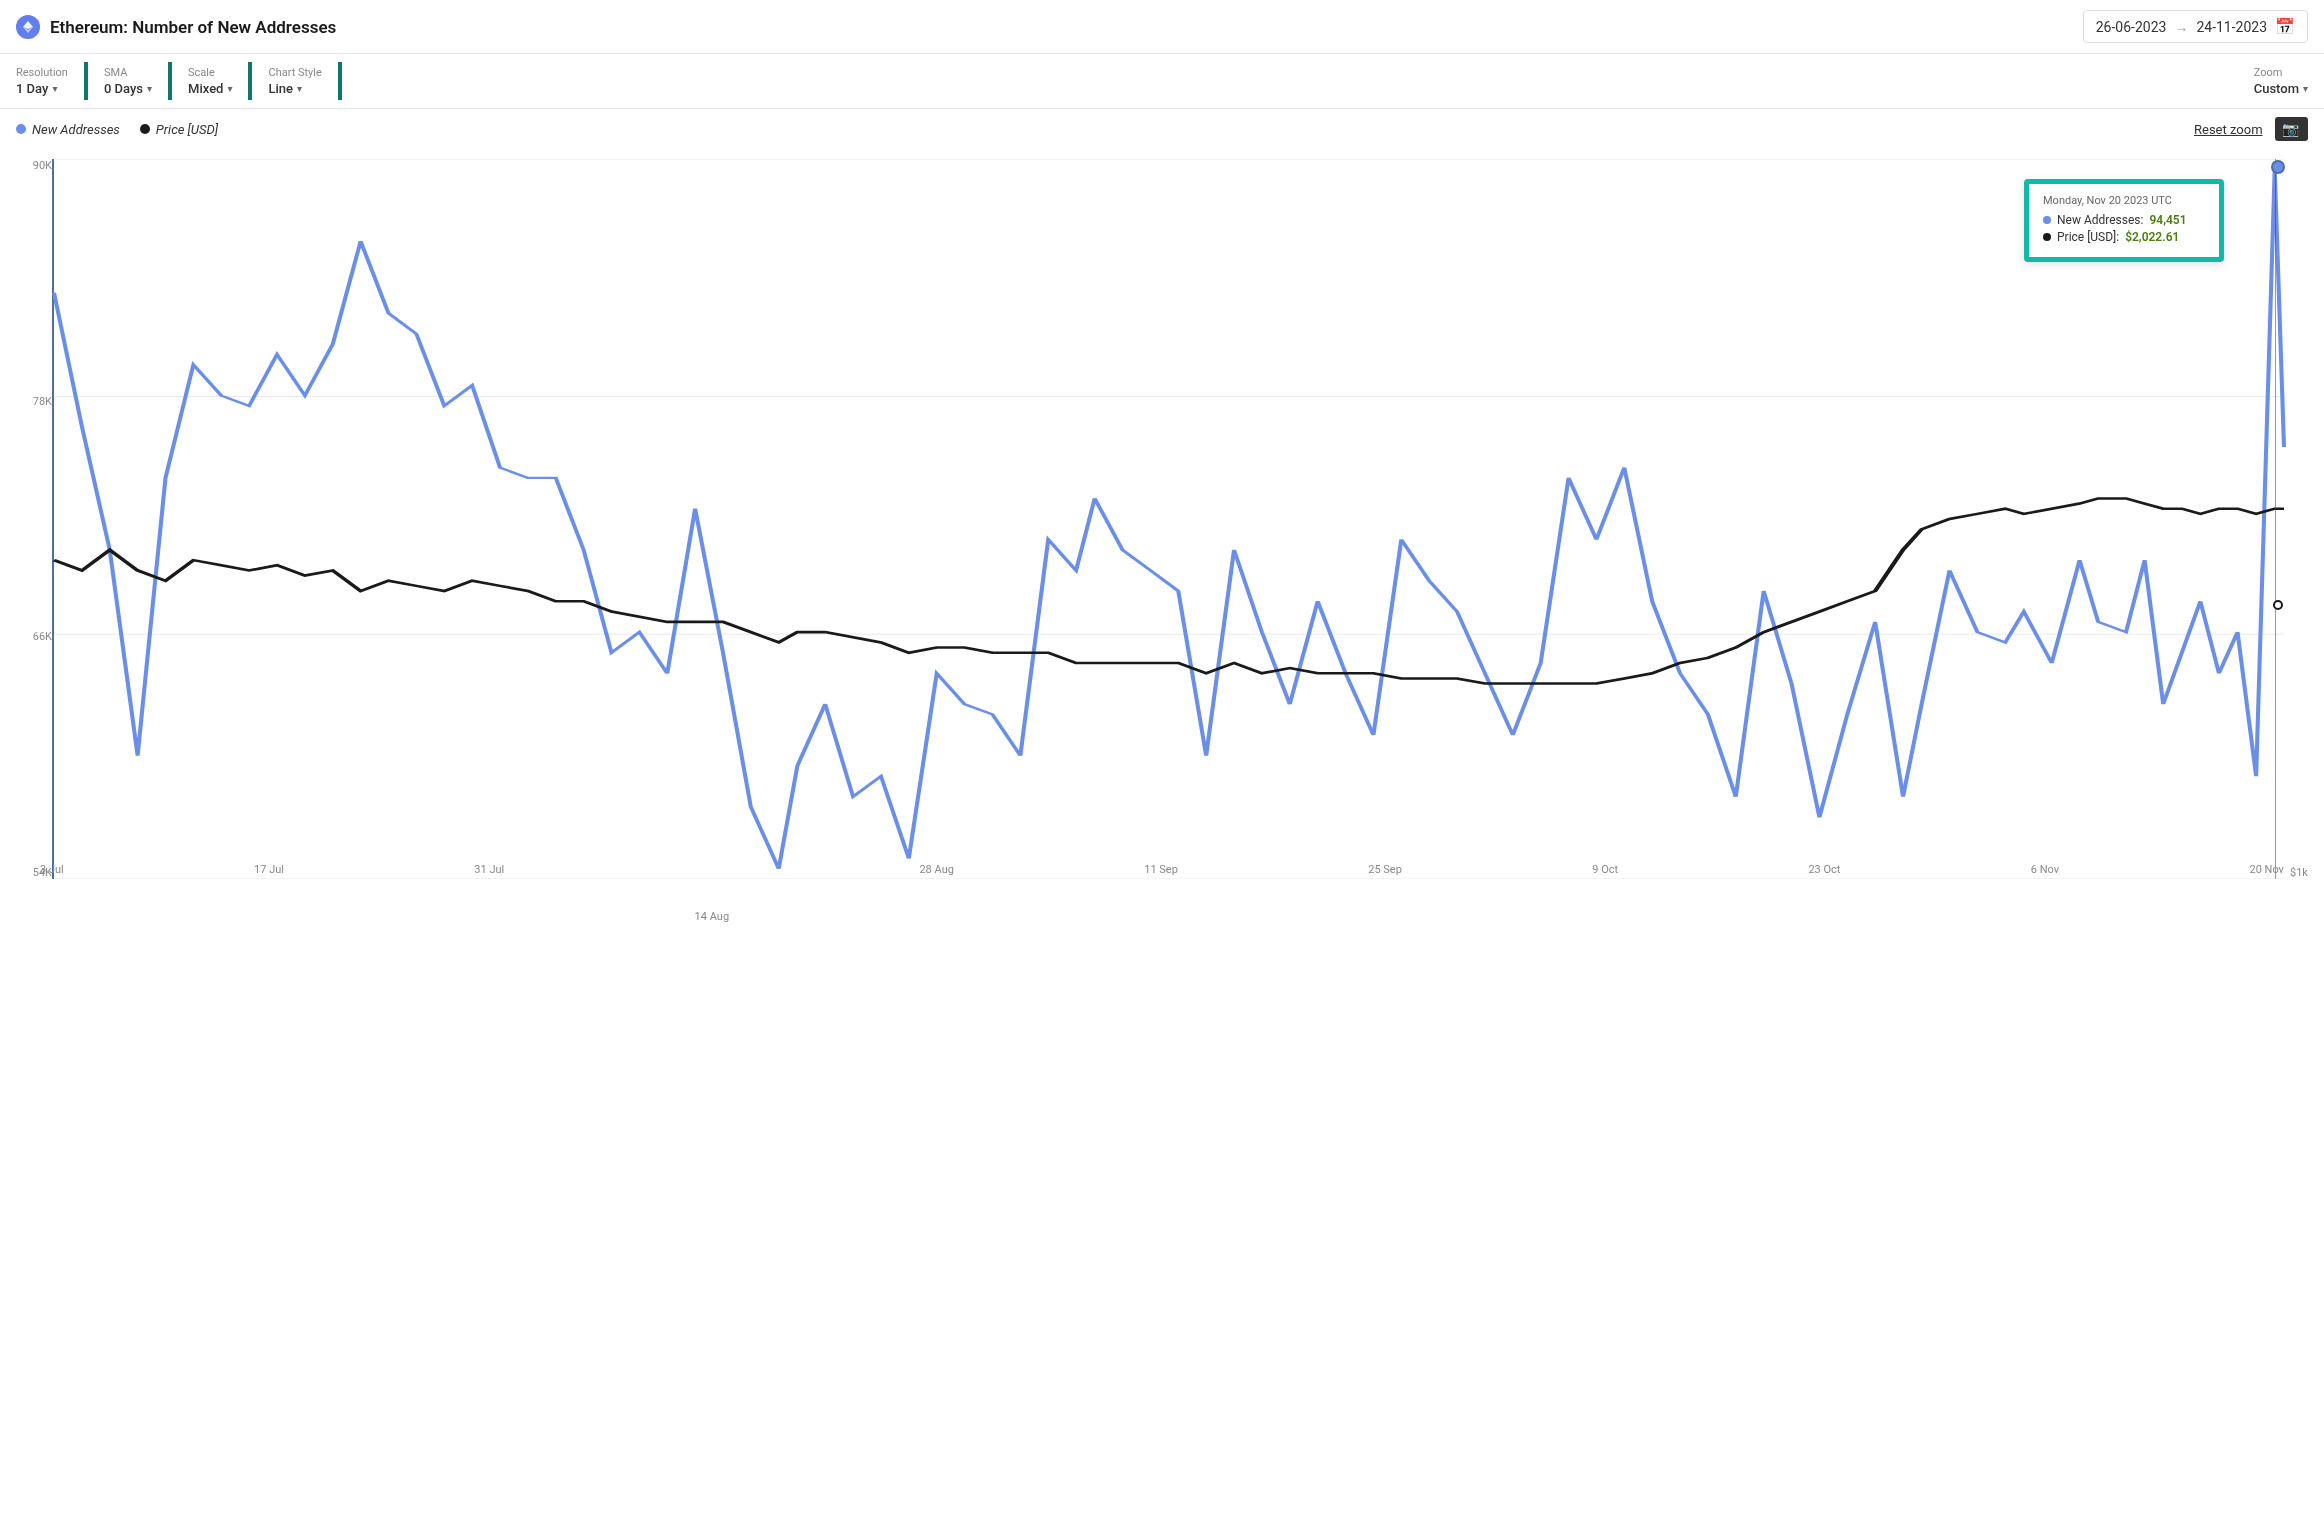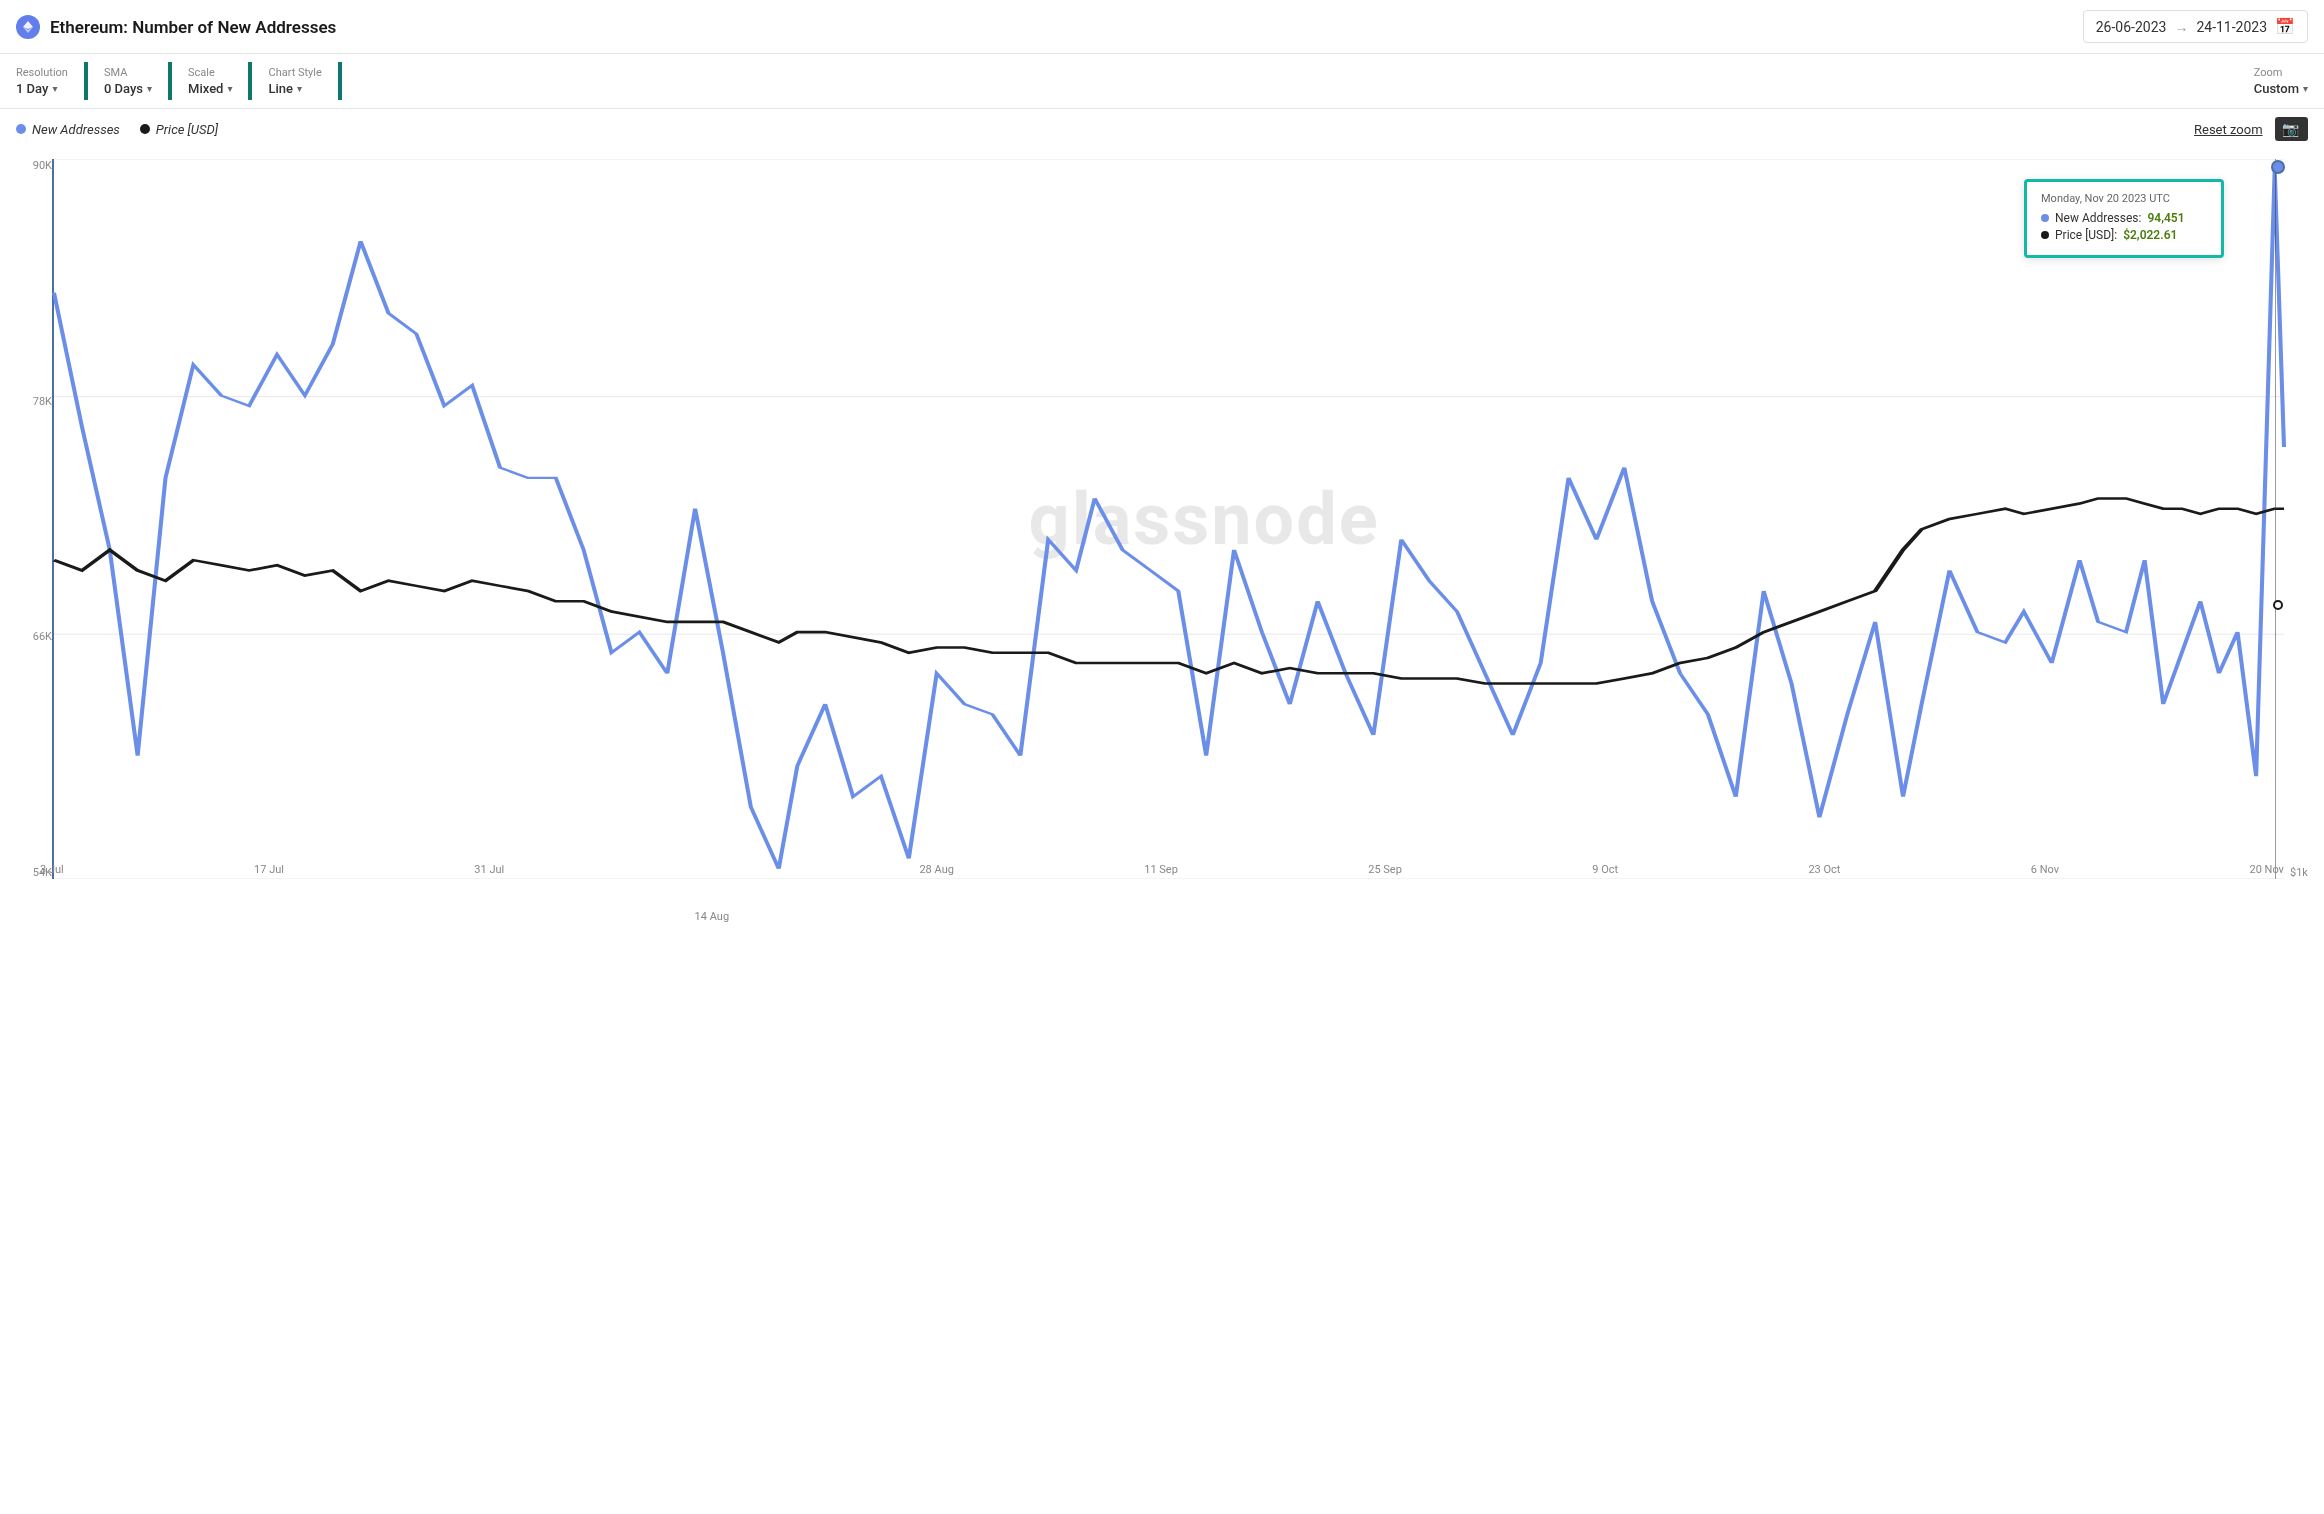--- a/index.html
+++ b/index.html
@@ -141,21 +141,21 @@
       width: 100%;
       height: 780px;
       padding: 10px 50px 50px 60px;
     }
     
     .tooltip-box {
       position: absolute;
       top: 20px;
       right: 60px;
       background: white;
-      border: 3px solid #14b8a6;
+      border: 5px solid #14b8a6;
       border-radius: 4px;
       padding: 10px 14px;
       box-shadow: 0 2px 8px rgba(0,0,0,0.12);
       font-size: 12px;
       z-index: 10;
       min-width: 200px;
     }
     .tooltip-date {
       color: #666;
       margin-bottom: 6px;
@@ -287,21 +287,20 @@
 
   <div style="position:absolute; left:0; top:10px; bottom:50px; width:52px; display:flex; flex-direction:column; justify-content:space-between; align-items:flex-end; ">
     <span style="font-size:11px;color:#888;">90K</span>
     <span style="font-size:11px;color:#888;">78K</span>
     <span style="font-size:11px;color:#888;text-align:center;">66K</span>
     <span style="font-size:11px;color:#888;">54K</span>
   </div>
 
   <div style="position:absolute; left:52px; right:40px; top:10px; bottom:50px; border-left:2px solid #4a6fa5;">
 
-    <div class="watermark">glassnode</div>
 
     <svg width="100%" height="100%" style="position:absolute;top:0;left:0;">
 
       <line x1="0" y1="0%" x2="100%" y2="0%" stroke="#e8e8e8" stroke-width="1"></line>
       <line x1="0" y1="33%" x2="100%" y2="33%" stroke="#e8e8e8" stroke-width="1"></line>
       <line x1="0" y1="66%" x2="100%" y2="66%" stroke="#e8e8e8" stroke-width="1"></line>
       <line x1="0" y1="100%" x2="100%" y2="100%" stroke="#e8e8e8" stroke-width="1"></line>
     </svg>
 
     <svg width="100%" height="100%" style="position:absolute;top:0;left:0;overflow:visible;" viewBox="0 0 1200 700" preserveAspectRatio="none">

